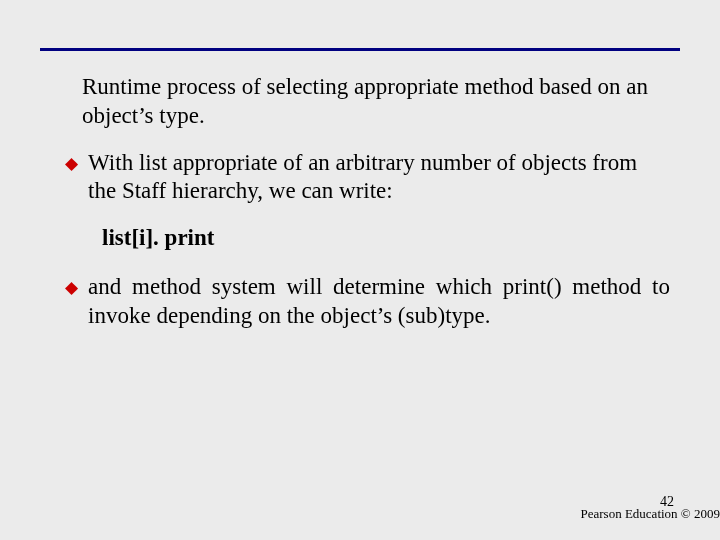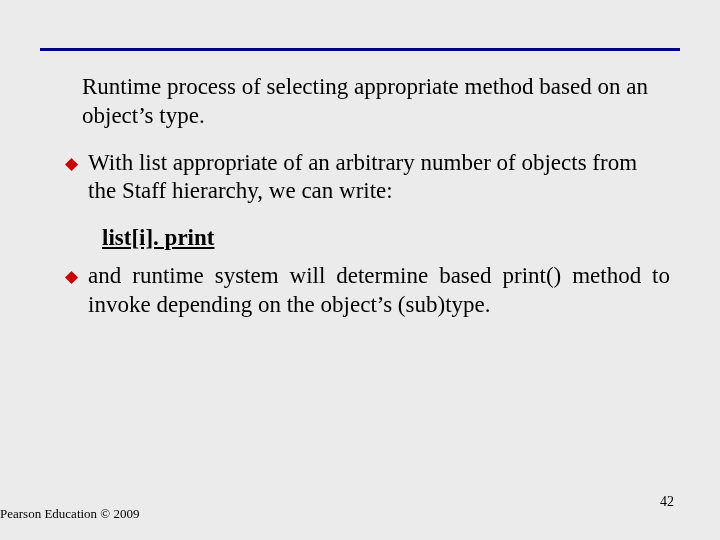--- a/index.html
+++ b/index.html
@@ -51,30 +51,29 @@
     flex: 0 0 auto;
   }
   .bul .txt {
     flex: 1 1 auto;
   }
   .justify {
     text-align: justify;
     text-justify: inter-word;
   }
   .code {
-    margin: 10px 0 9px 62px;
+    margin: 10px 0 20px 62px;
     font-weight: bold;
-    text-decoration: underline;
   }
   .footer {
     position: absolute;
     bottom: 18px;
     left: 0;
     width: 720px;
-    text-align: left;
+    text-align: right;
     font-size: 13px;
     color: #000;
   }
   .pagenum {
     position: absolute;
     right: 46px;
     bottom: 30px;
     font-size: 14px;
     color: #000;
   }
@@ -92,21 +91,21 @@
 
     <div class="bul">
       <span class="mark">◆</span>
       <span class="txt">With list appropriate of an arbitrary number of objects from the Staff hierarchy, we can write:</span>
     </div>
 
     <div class="code">list[i]. print</div>
 
     <div class="bul">
       <span class="mark">◆</span>
-      <span class="txt justify">and runtime system will determine based print() method to invoke depending on the object’s (sub)type.</span>
+      <span class="txt justify">and method system will determine which print() method to invoke depending on the object’s (sub)type.</span>
     </div>
 
   </div>
 
   <div class="footer">Pearson Education © 2009</div>
   <div class="pagenum">42</div>
 
 </div>
 
 </body></html>

